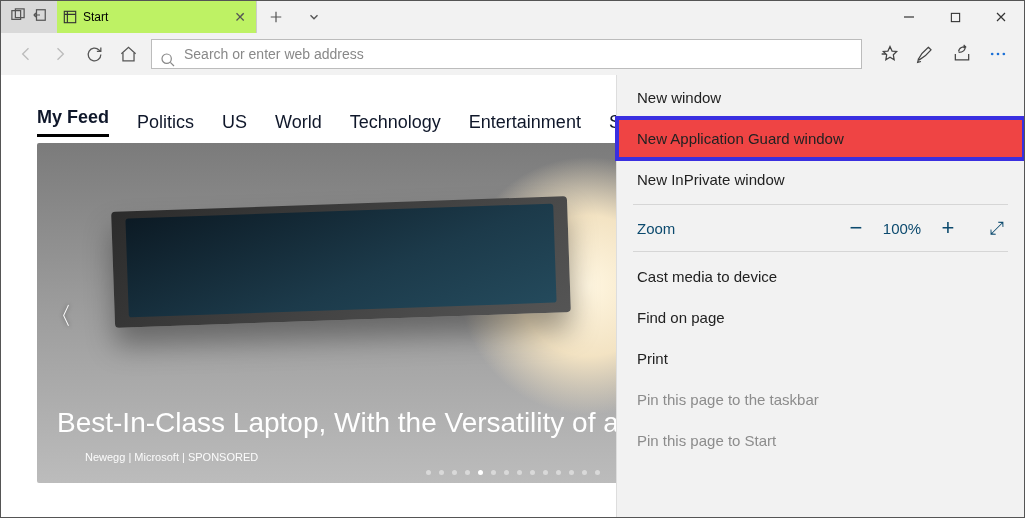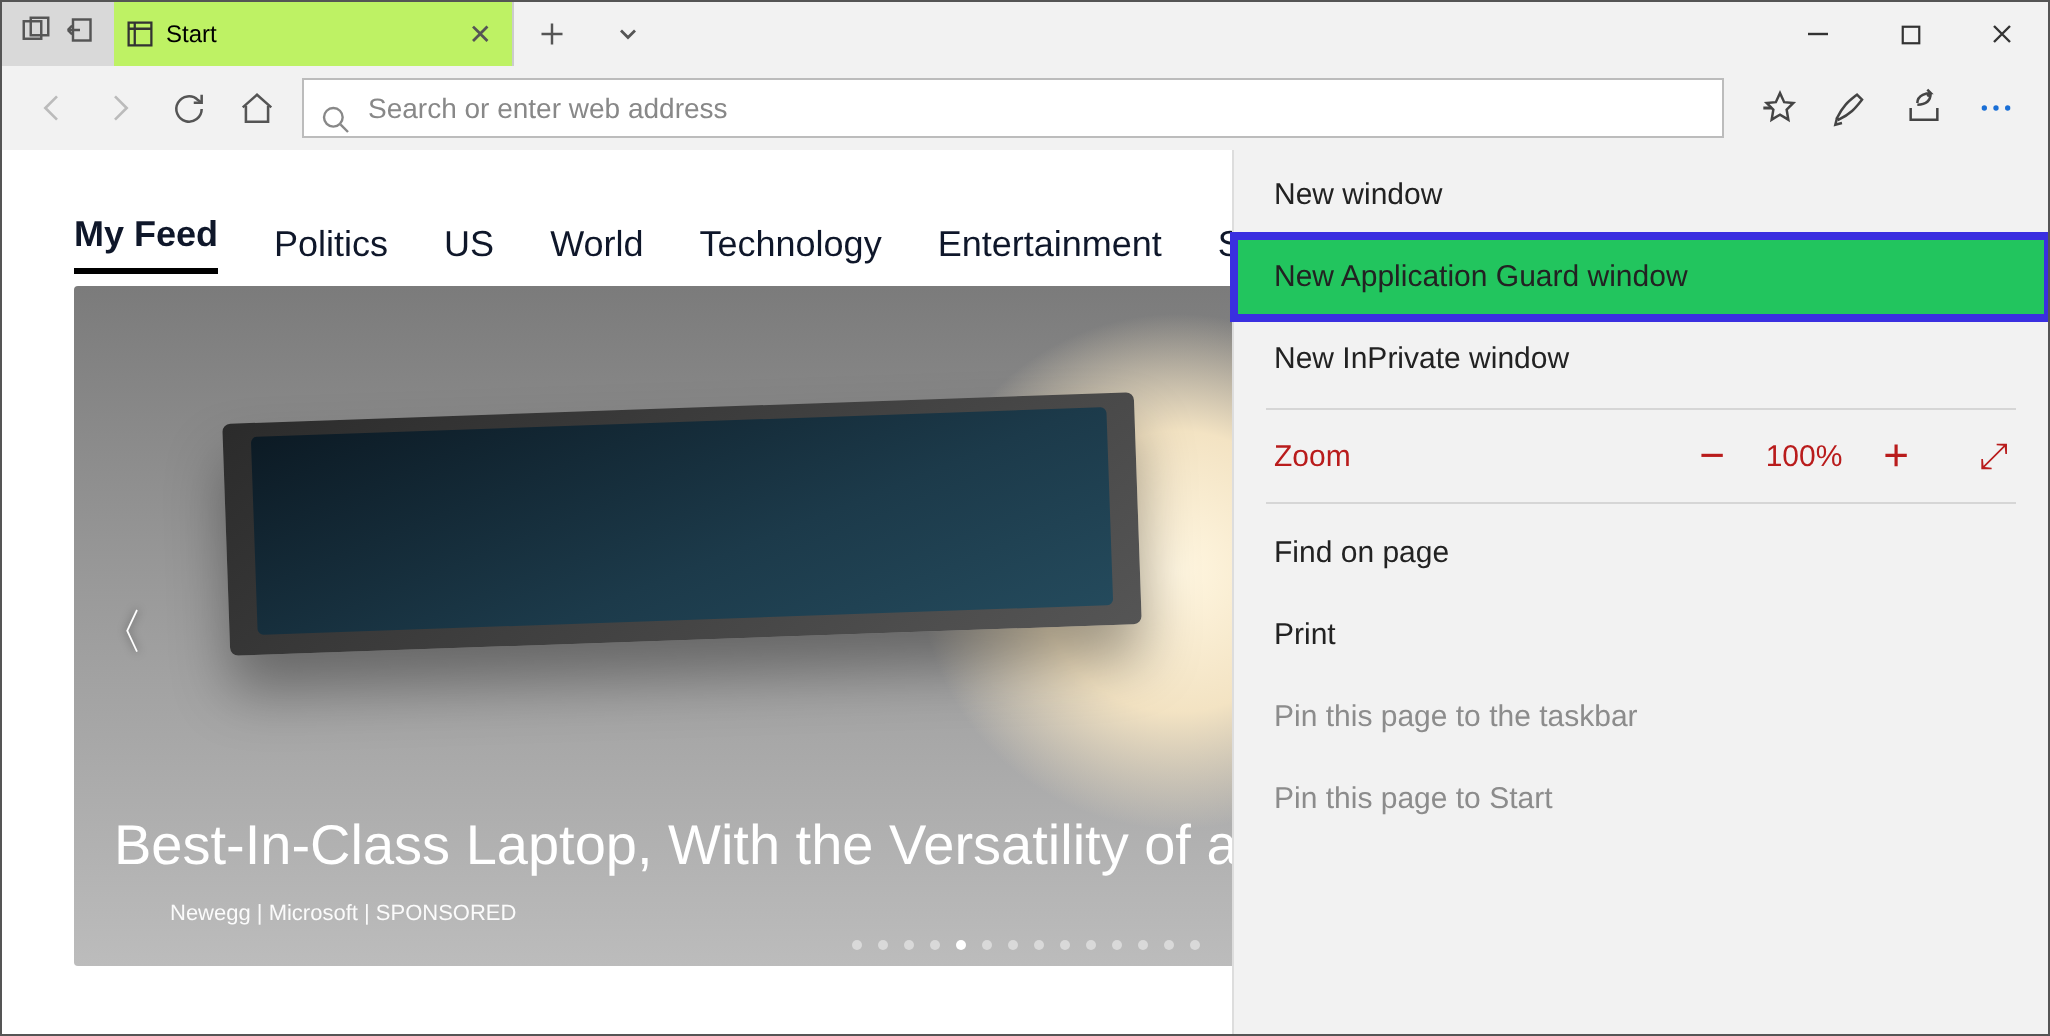--- a/index.html
+++ b/index.html
@@ -57,23 +57,23 @@
   .hero .dots span { width:5px; height:5px; border-radius:50%; background:rgba(255,255,255,.45); }
   .hero .dots span.on { background:#fff; }
 
   
   .menu { position: absolute; top: 74px; right: 0; width: 408px; background: #f2f2f2; border-left: 1px solid #ddd;
           height: calc(100% - 74px); }
   .menu-section { padding: 2px 0; }
   .menu-div { height: 1px; background: #d6d6d6; margin: 2px 16px; }
   .menu-item { display:flex; align-items:center; padding: 12px 20px; font-size:15px; color:#222; }
   .menu-item.disabled { color:#8c8c8c; }
-  .menu-item.hover { background:#22c55e; }
+  .menu-item.hover { background:#ef4444; }
   .menu-item.highlighted { outline: 4px solid #3a2fe0; outline-offset:-2px; }
-  .zoom-row { display:flex; align-items:center; padding: 8px 20px; color:#b91c1c; }
+  .zoom-row { display:flex; align-items:center; padding: 8px 20px; color:#0c4a6e; }
   .zoom-row .label { font-size:15px; flex:1; }
   .zoom-row .zbtn { width:40px; text-align:center; font-size:22px; }
   .zoom-row .zval { width:52px; text-align:center; font-size:15px; }
   .zoom-row .expand { width:36px; text-align:right; font-size:18px; }
 </style>
 </head>
 <body>
 
 <div class="titlebar">
   <div class="tv-controls">
@@ -241,20 +241,23 @@
   <div class="zoom-row">
     <span class="label">Zoom</span>
     <span class="zbtn">−</span>
     <span class="zval">100%</span>
     <span class="zbtn">+</span>
     <span class="expand">⤢</span>
   </div>
   <div class="menu-div"></div>
   <div class="menu-section">
     <div class="menu-item">
+      <span>Cast media to device</span>
+    </div>
+    <div class="menu-item">
       <span>Find on page</span>
     </div>
     <div class="menu-item">
       <span>Print</span>
     </div>
     <div class="menu-item disabled">
       <span>Pin this page to the taskbar</span>
     </div>
     <div class="menu-item disabled">
       <span>Pin this page to Start</span>

